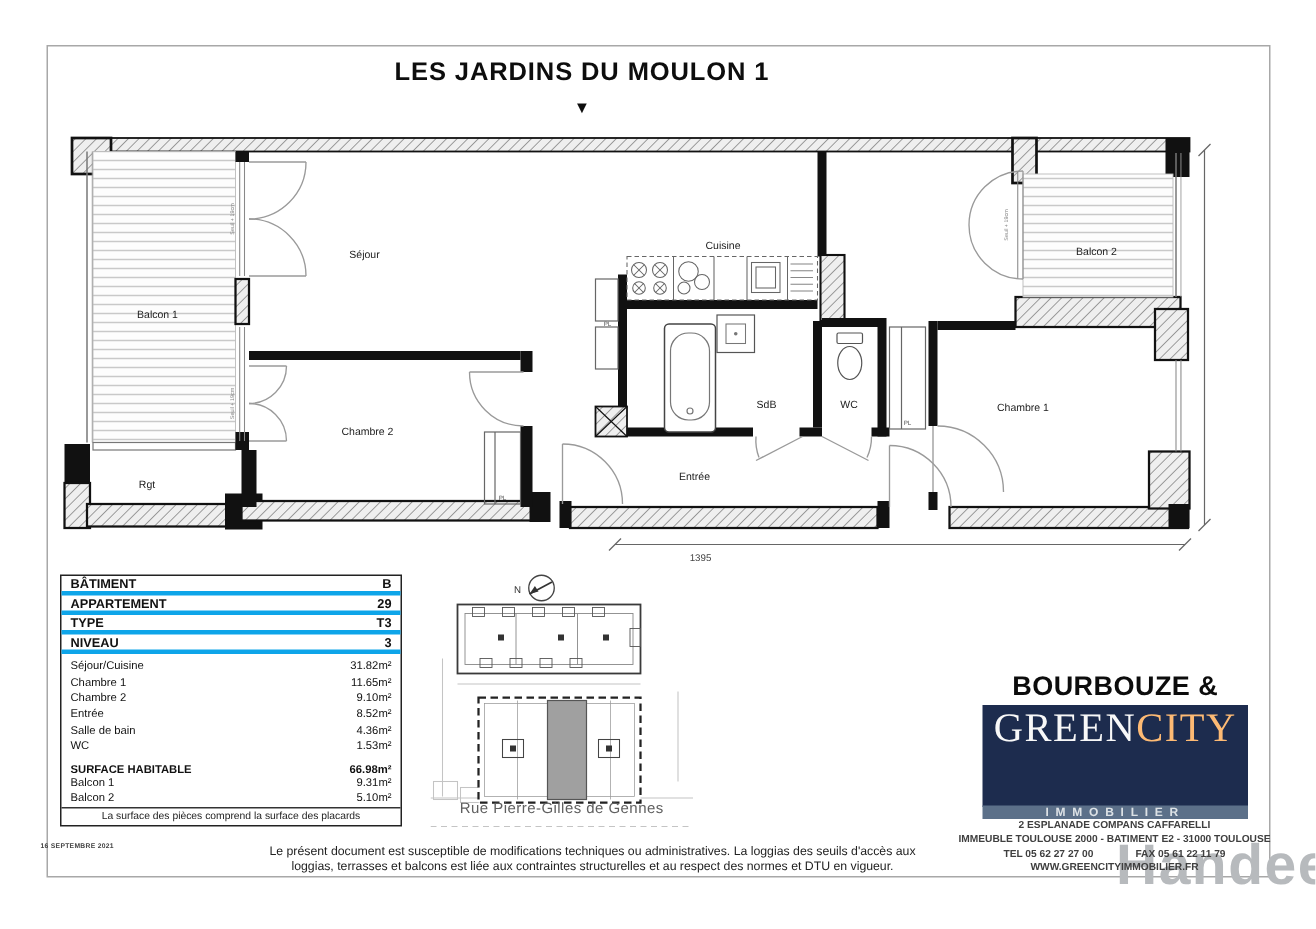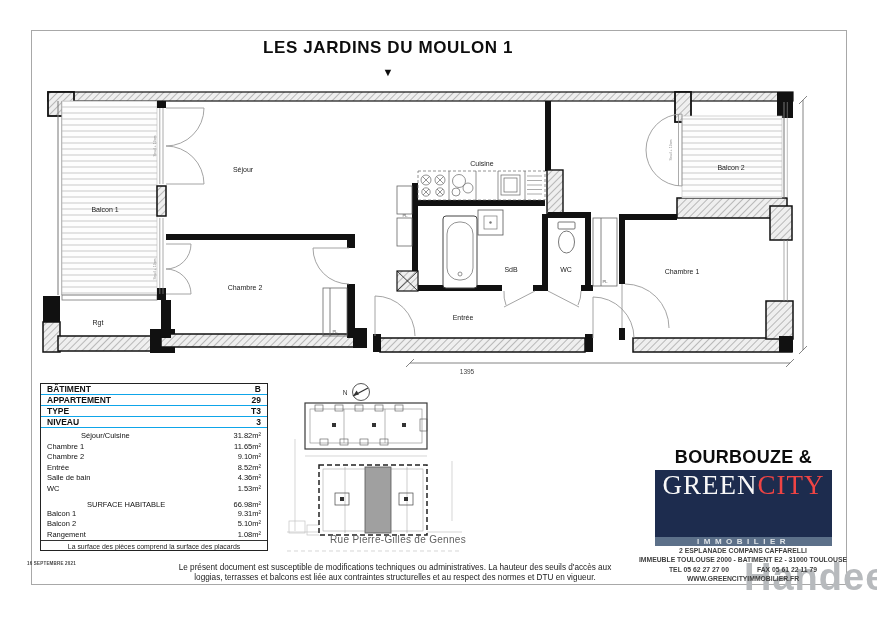--- a/index.html
+++ b/index.html
@@ -15,40 +15,40 @@
   .rlabel{font-family:"Liberation Sans",sans-serif;font-size:7px;fill:#222;}
   .pl{font-family:"Liberation Sans",sans-serif;font-size:4.2px;fill:#555;}
   .tiny{font-family:"Liberation Sans",sans-serif;font-size:3.6px;fill:#888;}
   .dim{font-family:"Liberation Sans",sans-serif;font-size:6.5px;fill:#444;}
   .nlabel{font-family:"Liberation Sans",sans-serif;font-size:6.5px;fill:#333;}
 
   .itable{position:absolute;left:40px;top:383px;width:228px;height:168px;
           border:1px solid #222;display:flex;flex-direction:column;box-sizing:border-box;
           background:#fff;}
   .irow{display:flex;justify-content:space-between;align-items:center;padding:0 6px;}
-  .irow.hdr{font-size:8.5px;font-weight:bold;height:14px;border-bottom:1px solid #0ea5e9;}
+  .irow.hdr{font-size:8.5px;font-weight:bold;height:14px;border-bottom:3px solid #0ea5e9;}
   .irow.hdr .val{font-weight:bold;}
   .irow.sm{font-size:7.5px;line-height:10.6px;height:10.6px;}
-  .irow.first{margin-top:3px;margin-left:34px;}
-  .irow.surface{font-size:7.5px;font-weight:normal;margin-top:5px;height:11px;margin-left:40px;}
+  .irow.first{margin-top:3px;}
+  .irow.surface{font-size:7.5px;font-weight:bold;margin-top:5px;height:11px;}
   .ifoot{margin-top:auto;border-top:1px solid #333;font-size:6.9px;text-align:center;
          padding:2px 2px;color:#222;}
 
   .siteplan-svg{position:absolute;left:287px;top:381px;}
-  .street{position:absolute;left:283px;top:534px;width:183px;text-align:right;
+  .street{position:absolute;left:283px;top:534px;width:183px;text-align:center;
           font-size:10px;color:#5f5f5f;letter-spacing:.3px;}
 
   .arch{position:absolute;left:640px;top:447px;width:207px;text-align:center;
         font-size:18px;font-weight:bold;letter-spacing:.3px;color:#0c0c0c;}
   .logo{position:absolute;left:655px;top:470px;width:177px;height:68px;
         background:#1d2c4e;display:flex;flex-direction:column;}
   .logo-main{height:45px;display:flex;align-items:center;justify-content:center;
              font-family:"Liberation Serif",serif;font-size:27px;letter-spacing:1px;}
   .logo-main .green{color:#f8f8f8;}
-  .logo-main .city{color:#ef4444;}
+  .logo-main .city{color:#fdba74;}
   .logo-band{height:15px;background:#5c7089;display:flex;align-items:center;
              justify-content:center;font-size:8px;letter-spacing:4.5px;color:#dde2e6;
              font-weight:bold;margin-top:36px;}
   .logo-bottom{flex:1;}
   .contact{position:absolute;left:623px;top:546px;width:240px;text-align:center;
            font-size:6.8px;font-weight:bold;color:#3f3f3f;line-height:9.4px;z-index:3;}
   .telfax{display:flex;justify-content:center;gap:28px;}
   .disclaimer{position:absolute;left:140px;top:563px;width:510px;text-align:center;
               font-size:8.2px;color:#222;line-height:9.8px;}
   .watermark{position:absolute;left:744px;top:556px;font-size:38px;font-weight:bold;
@@ -309,24 +309,20 @@
       <span>66.98m²</span>
     </div>
     <div class="irow sm">
       <span>Balcon 1</span>
       <span>9.31m²</span>
     </div>
     <div class="irow sm">
       <span>Balcon 2</span>
       <span>5.10m²</span>
     </div>
-    <div class="irow sm">
-      <span>Rangement</span>
-      <span>1.08m²</span>
-    </div>
     <div class="ifoot">La surface des pièces comprend la surface des placards</div>
   </div>
 
   <svg class="siteplan-svg" width="175" height="172" viewBox="0 0 175 172">
     <g>
       <circle cx="74" cy="11" r="8.5" fill="none" stroke="#444" stroke-width="0.9"></circle>
       <line x1="66" y1="15" x2="81" y2="7" stroke="#333" stroke-width="1.2"></line>
       <polygon points="66,15 72,13.4 69.6,9.6" fill="#333"></polygon>
     </g>
     <text class="nlabel" x="58" y="14" text-anchor="middle">N</text>
@@ -402,18 +398,18 @@
     <div>2 ESPLANADE COMPANS CAFFARELLI</div>
     <div>IMMEUBLE TOULOUSE 2000 - BATIMENT E2 - 31000 TOULOUSE</div>
     <div class="telfax">
       <span>TEL 05 62 27 27 00</span>
       <span>FAX 05 61 22 11 79</span>
     </div>
     <div>WWW.GREENCITYIMMOBILIER.FR</div>
   </div>
 
   <div class="disclaimer">
-    <div>Le présent document est susceptible de modifications techniques ou administratives. La hauteur des seuils d'accès aux</div>
+    <div>Le présent document est susceptible de modifications techniques ou administratives. La loggias des seuils d'accès aux</div>
     <div>loggias, terrasses et balcons est liée aux contraintes structurelles et au respect des normes et DTU en vigueur.</div>
   </div>
 
   <div class="datenote">16 SEPTEMBRE 2021</div>
 </div>
 
 </body></html>

